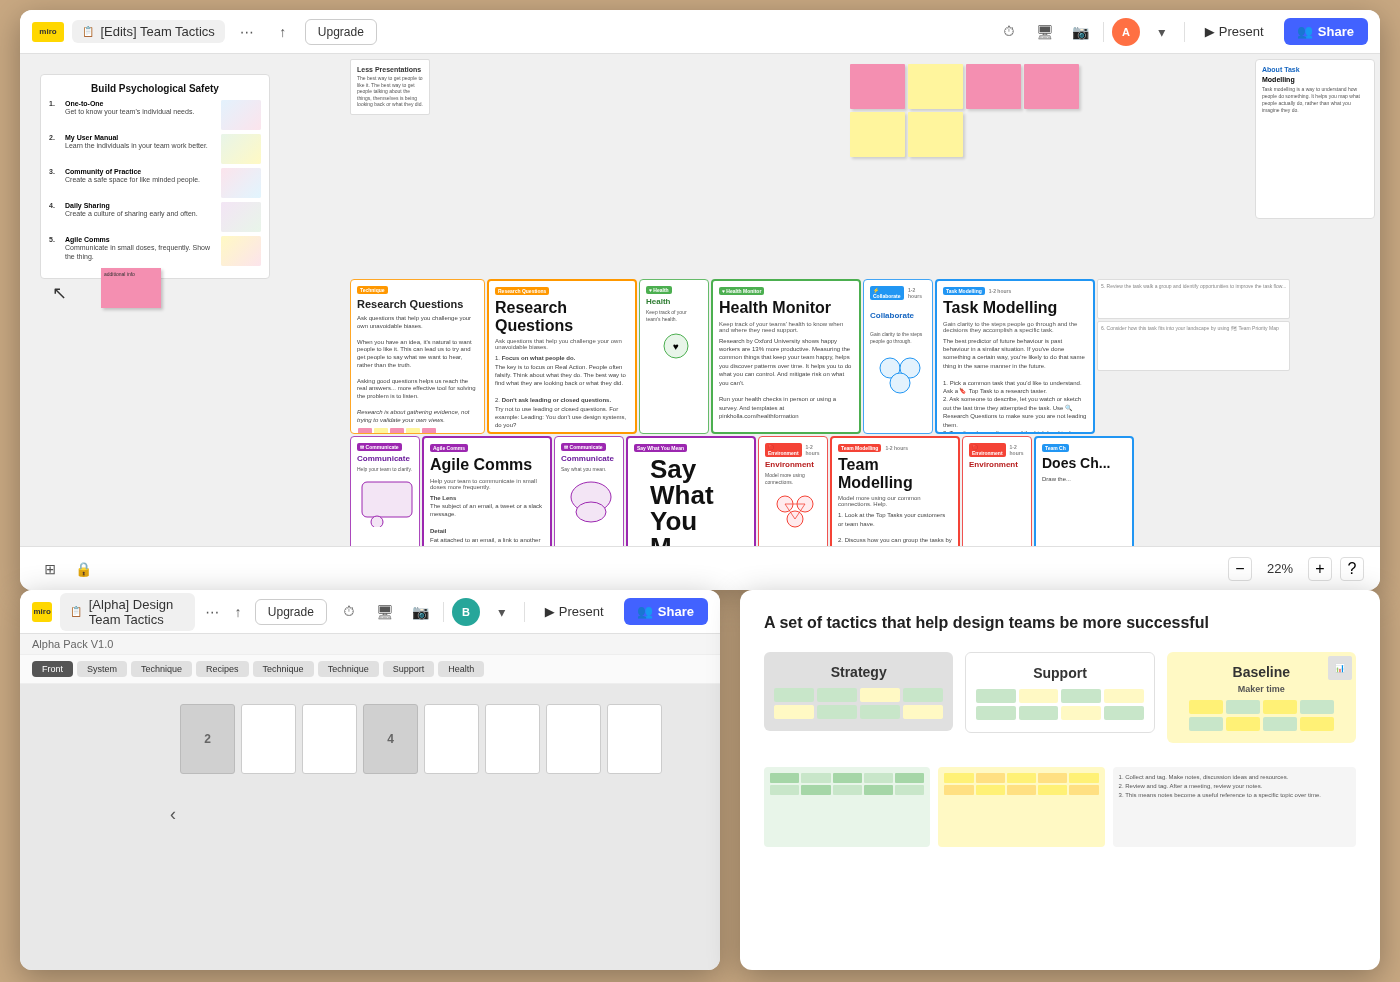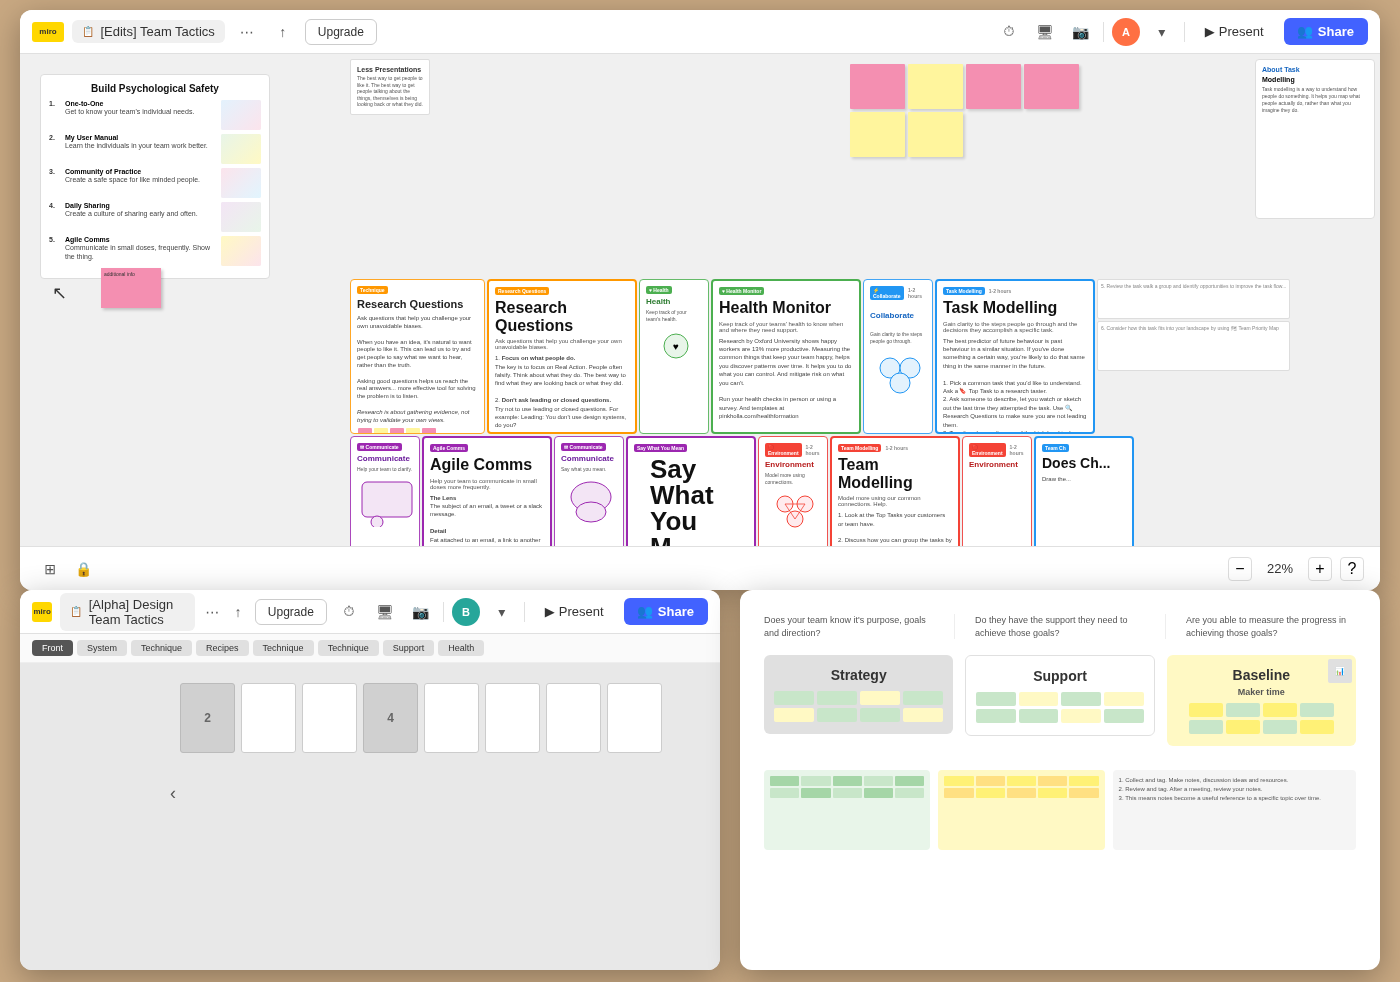--- a/index.html
+++ b/index.html
@@ -825,20 +825,21 @@
         <span>▶</span>
         <span>Present</span>
       </button>
       <button class="btn-share">
         <span>👥</span>
         <span>Share</span>
       </button>
     </div>
   </div>
 
+  <div class="alpha-pack-label">Alpha Pack V1.0</div>
 
   <div class="tab-row">
     <div class="tab-item active">Front</div>
     <div class="tab-item">System</div>
     <div class="tab-item">Technique</div>
     <div class="tab-item">Recipes</div>
     <div class="tab-item">Technique</div>
     <div class="tab-item">Technique</div>
     <div class="tab-item">Support</div>
     <div class="tab-item">Health</div>
@@ -867,28 +868,22 @@
         <div style="width:55px;height:70px;background:white;border-radius:3px;border:1px solid #ccc;"></div>
         <div style="width:55px;height:70px;background:white;border-radius:3px;border:1px solid #ccc;"></div>
         <div style="width:55px;height:70px;background:white;border-radius:3px;border:1px solid #ccc;"></div>
       </div>
     </div>
 
   </div>
 </div>
 
 <div class="info-panel">
-
-  <div style="display:flex;gap:20px;margin-bottom:16px;font-size:9px;color:#555;">
-    <div style="flex:1;line-height:1.4;">Does your team know it's purpose, goals and direction?</div>
-    <div style="width:1px;background:#eee;align-self:stretch;"></div>
-    <div style="flex:1;line-height:1.4;">Do they have the support they need to achieve those goals?</div>
-    <div style="width:1px;background:#eee;align-self:stretch;"></div>
-    <div style="flex:1;line-height:1.4;">Are you able to measure the progress in achieving those goals?</div>
-  </div>
+  <div class="info-title">A set of tactics that help design teams be more successful</div>
+
 
   <div class="strategy-grid">
 
     <div style="flex:1;">
       <div style="background:#e0e0e0;border-radius:6px;padding:12px 10px;text-align:center;margin-bottom:8px;">
         <div style="font-size:14px;font-weight:700;color:#333;margin-bottom:8px;">Strategy</div>
         <div style="display:grid;grid-template-columns:repeat(4,1fr);gap:3px;margin-top:4px;">
           <div style="height:14px;background:#c8e6c9;border-radius:2px;"></div>
           <div style="height:14px;background:#c8e6c9;border-radius:2px;"></div>
           <div style="height:14px;background:#fff9c4;border-radius:2px;"></div>

